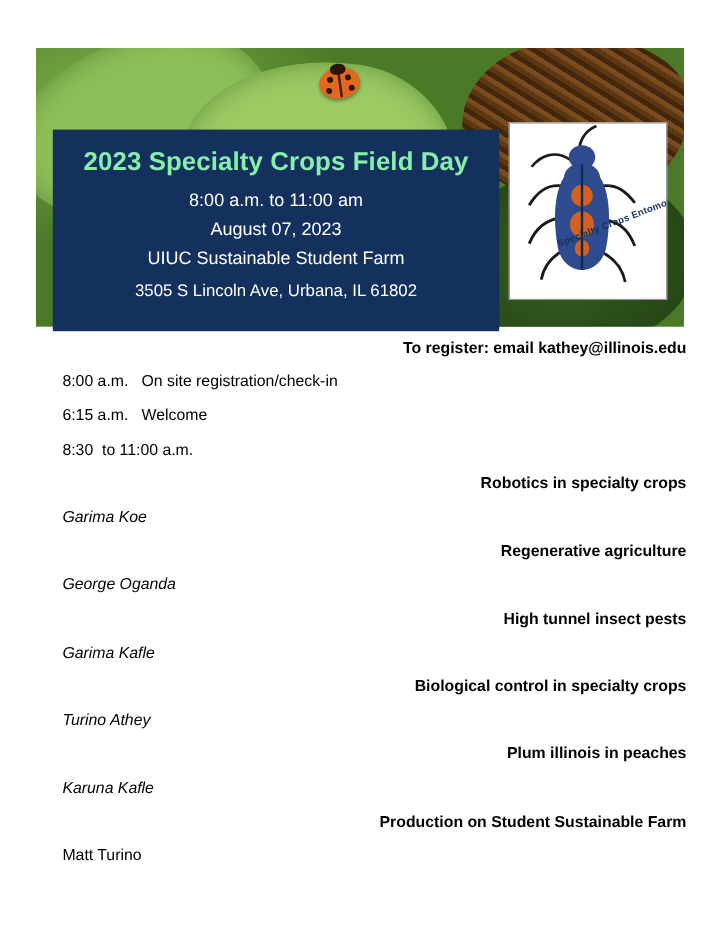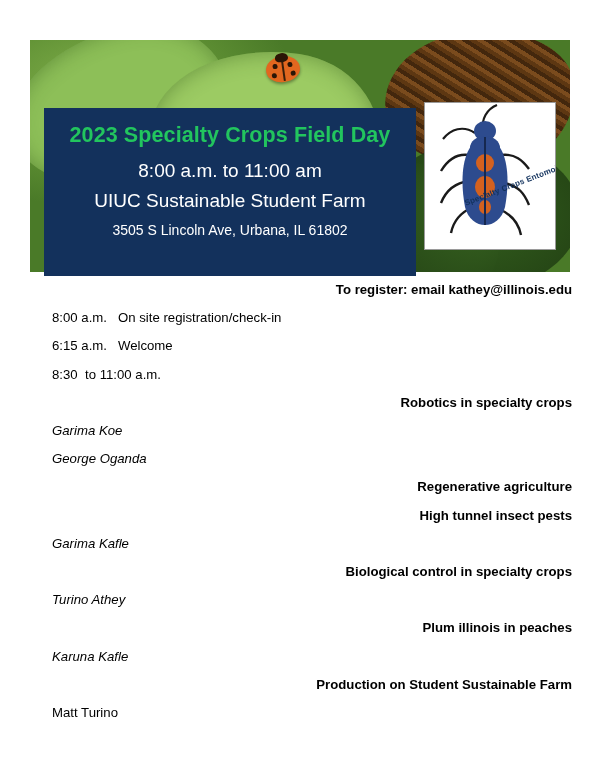--- a/index.html
+++ b/index.html
@@ -120,29 +120,29 @@
     top: 108px;
     width: 372px;
     height: 168px;
     background: #13315c;
     color: #ffffff;
     text-align: center;
     padding-top: 10px;
     box-sizing: border-box;
   }
   .title-main {
-    color: #22c55e;
+    color: #86efac;
     font-size: 21.5px;
     font-weight: bold;
     letter-spacing: .1px;
     margin: 6px 0 8px 0;
     line-height: 1.1;
   }
   .title-line {
-    font-size: 19px;
+    font-size: 15px;
     line-height: 1.62;
     font-weight: normal;
   }
   .title-addr {
     font-size: 14px;
     line-height: 1.6;
     margin-top: 2px;
   }
 
   
@@ -206,20 +206,21 @@
       <div class="lb-spot" style="left:7px; top:7px;"></div>
       <div class="lb-spot" style="left:22px; top:7px;"></div>
       <div class="lb-spot" style="left:5px; top:16px;"></div>
       <div class="lb-spot" style="left:24px; top:16px;"></div>
     </div>
   </div>
 
   <div class="title-box">
     <div class="title-main">2023 Specialty Crops Field Day</div>
     <div class="title-line">8:00 a.m. to 11:00 am</div>
+    <div class="title-line">August 07, 2023</div>
     <div class="title-line">UIUC Sustainable Student Farm</div>
     <div class="title-addr">3505 S Lincoln Ave, Urbana, IL 61802</div>
   </div>
 
   <div class="logo-box">
     <svg width="130" height="146" viewBox="0 0 130 146">
 
       <path d="M50 30 C38 22 26 26 18 36" stroke="#1a1a1a" stroke-width="2.2" fill="none"></path>
       <path d="M58 28 C56 16 62 6 72 2" stroke="#1a1a1a" stroke-width="2.2" fill="none"></path>
 
@@ -248,22 +249,22 @@
   <div class="content">
     <div class="line bold">To register: email kathey@illinois.edu</div>
 
     <div class="line reg">8:00 a.m.   On site registration/check-in</div>
     <div class="line reg">6:15 a.m.   Welcome</div>
     <div class="line reg">8:30  to 11:00 a.m.</div>
 
     <div class="line bold">Robotics in specialty crops</div>
     <div class="line italic">Garima Koe</div>
 
+    <div class="line bold">Regenerative agriculture</div>
     <div class="line italic">George Oganda</div>
-    <div class="line bold">Regenerative agriculture</div>
 
     <div class="line bold">High tunnel insect pests</div>
     <div class="line italic">Garima Kafle</div>
 
     <div class="line bold">Biological control in specialty crops</div>
     <div class="line italic">Turino Athey</div>
 
     <div class="line bold">Plum illinois in peaches</div>
     <div class="line italic">Karuna Kafle</div>
 

